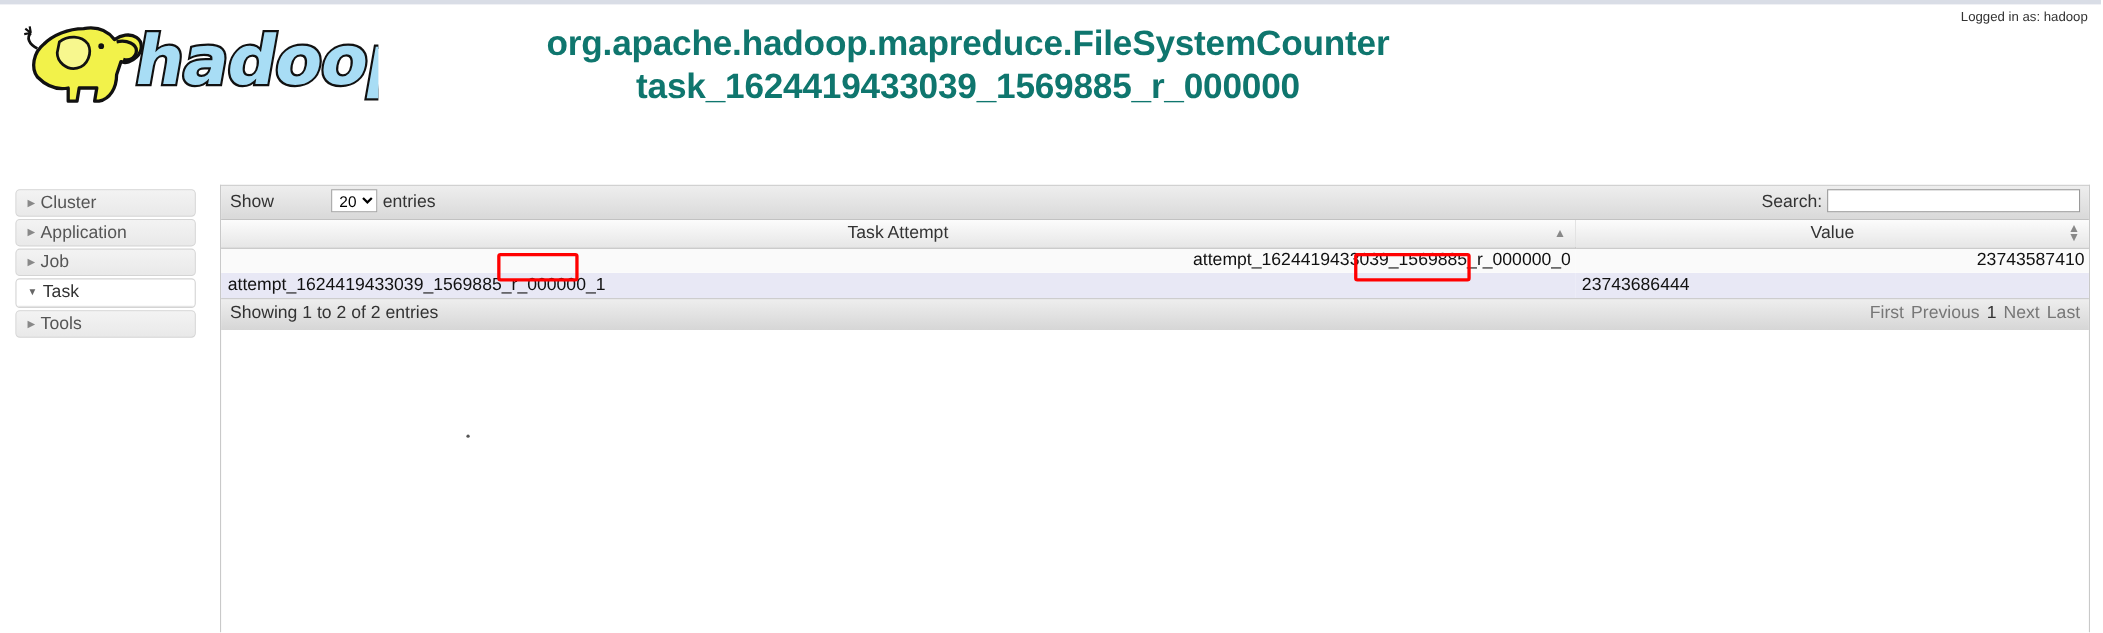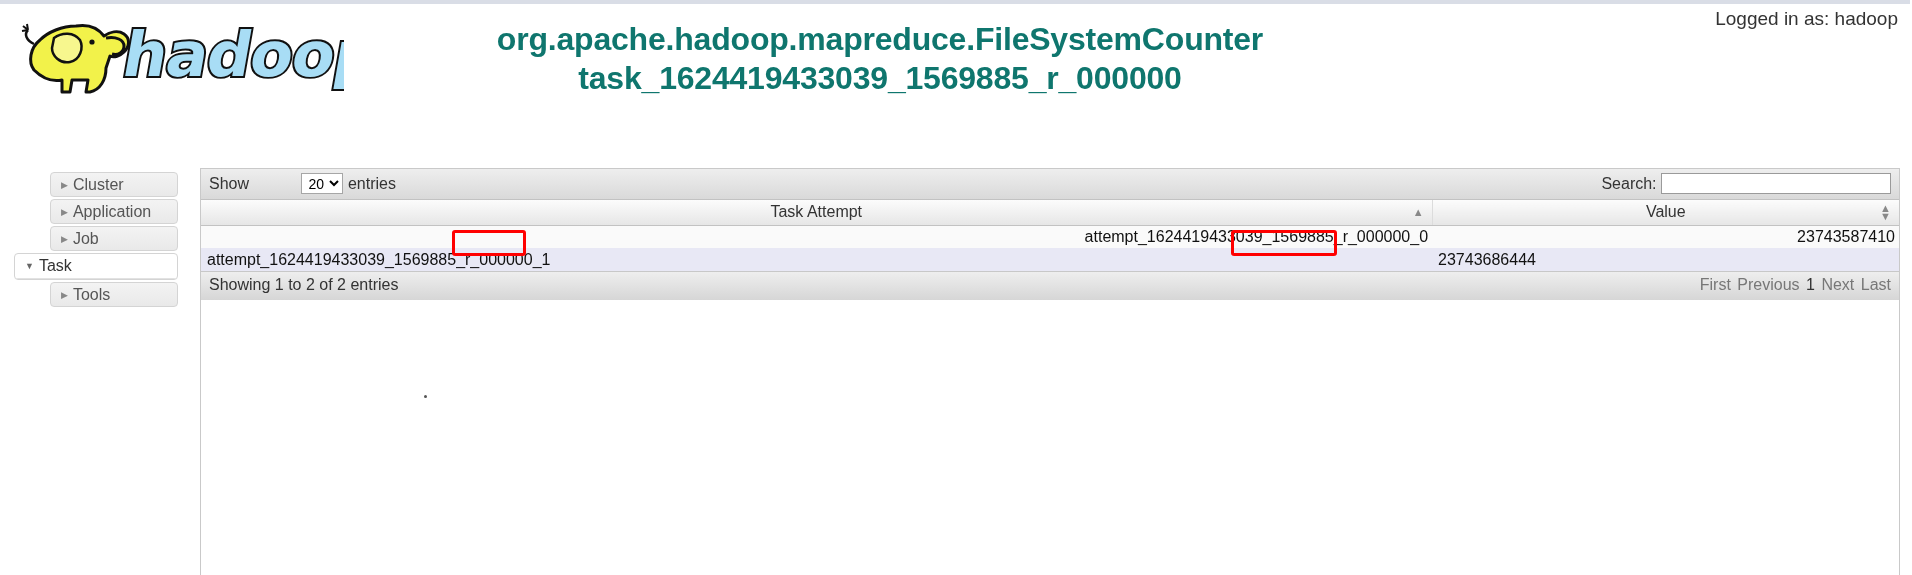--- a/index.html
+++ b/index.html
@@ -9,21 +9,21 @@
     background: #fff;
     font-family: "Liberation Sans", sans-serif;
     overflow: hidden;
   }
   body { position: relative; }
 
   
   #loginbar {
     position: absolute;
     top: 8px; right: 14px;
-    font-size: 19px;
+    font-size: 12px;
     color: #333;
     text-align: right;
   }
 
   
   #header {
     position: absolute;
     top: 0; left: 0;
     width: 1912px;
     height: 158px;
@@ -62,21 +62,20 @@
     border-radius: 4px;
     margin-bottom: 2px;
     height: 25px;
     line-height: 24px;
     padding-left: 10px;
     font-size: 16px;
     color: #555;
     cursor: pointer;
     white-space: nowrap;
     overflow: hidden;
-    margin-left: 36px;
   }
   .nav-block .tri {
     display: inline-block;
     color: #888;
     font-size: 9px;
     margin-right: 5px;
     position: relative;
     top: -2px;
   }
   .nav-open {

